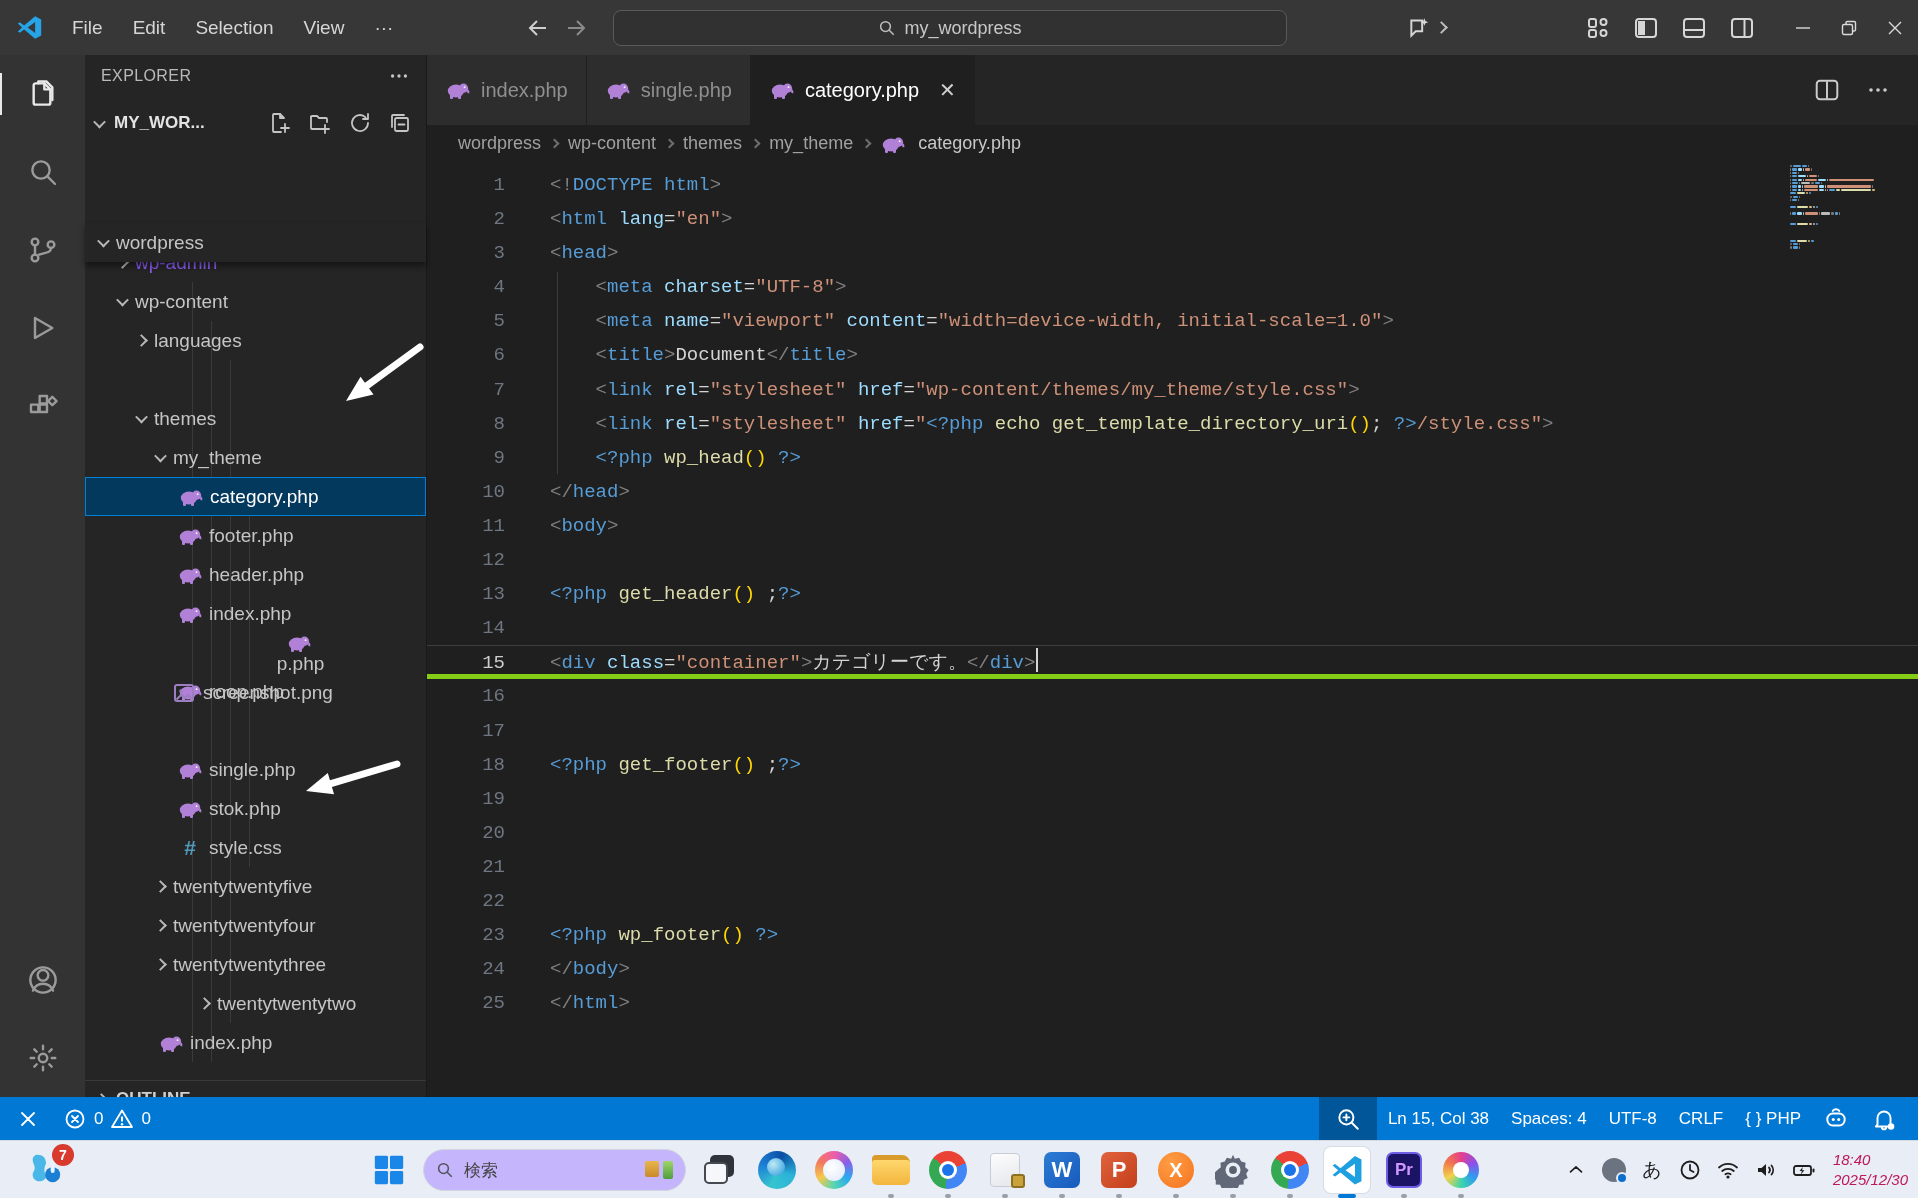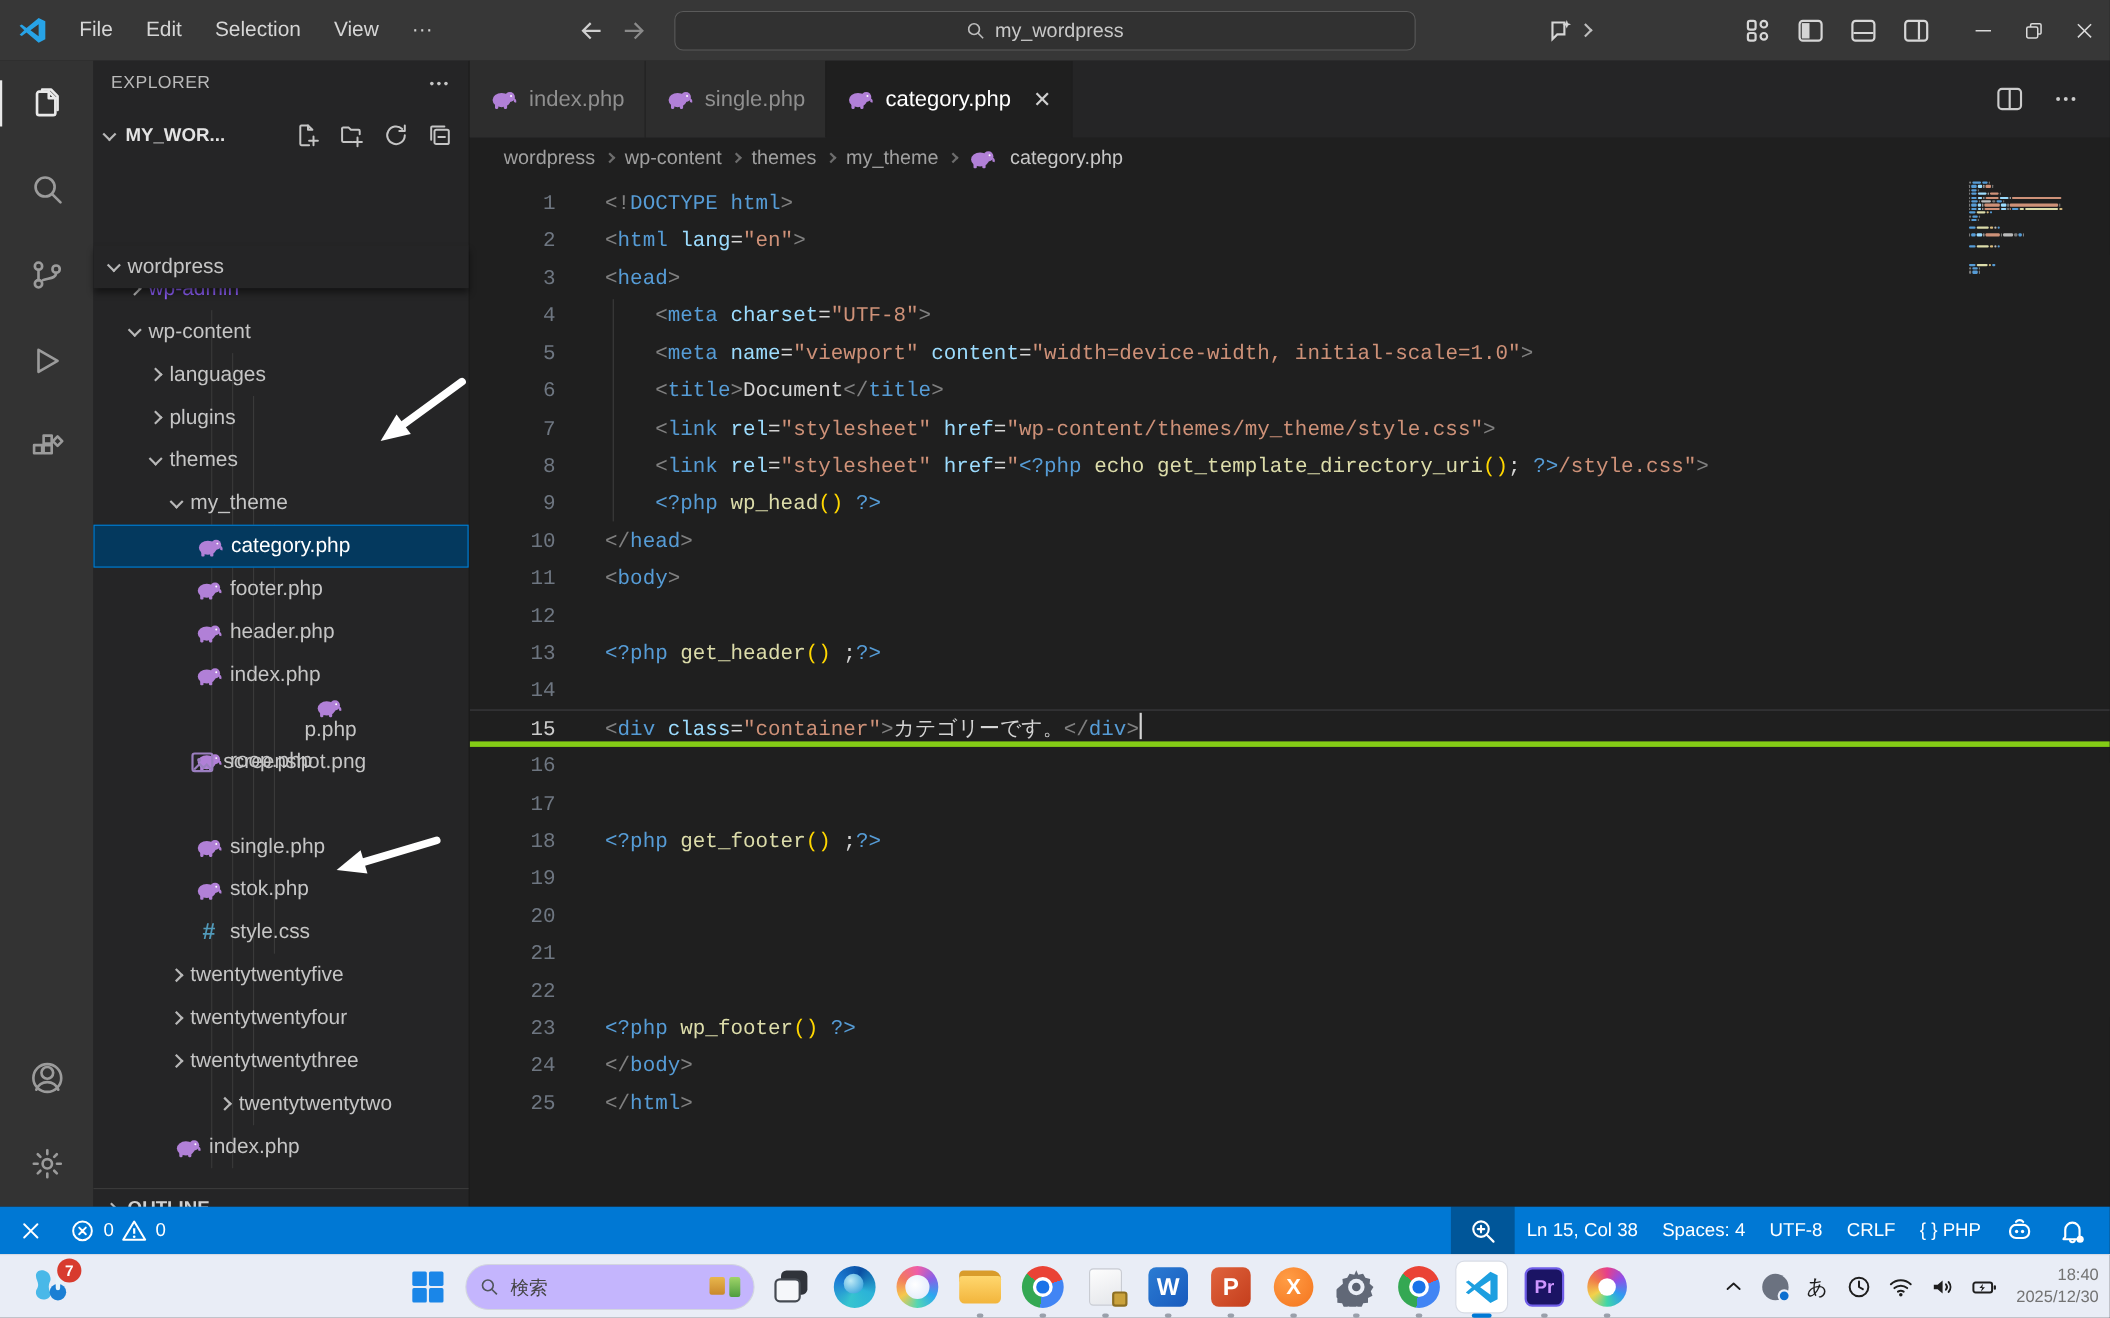--- a/index.html
+++ b/index.html
@@ -95,21 +95,21 @@
   .tb-center { position:absolute; left:366px; top:0; height:58px; display:flex; align-items:center; gap:11px; }
   .tb-ic { width:46px; height:46px; border-radius:7px; display:flex; align-items:center; justify-content:center; position:relative; }
   .tb-ic.activeapp { background:#ffffff; box-shadow:0 0 0 1px #d8dce5; }
   .tb-ic .dot { position:absolute; bottom:-5px; left:50%; transform:translateX(-50%); width:6px; height:4px; border-radius:2px; background:#9aa0ab; }
   .tb-ic .pill { position:absolute; bottom:-5px; left:50%; transform:translateX(-50%); width:18px; height:4px; border-radius:2px; background:#0078d4; }
   .searchbar { width:263px; height:42px; background:#c4b5fd; border:1px solid #d2d6df; border-radius:21px;
     display:flex; align-items:center; padding:0 12px; gap:10px; color:#444; font-size:17px; }
   .searchbar .minis { margin-left:auto; display:flex; gap:2px; }
   .tb-tray { position:absolute; right:10px; top:0; height:58px; display:flex; align-items:center; gap:8px; color:#1e1e1e; }
   .tray-ic { width:30px; height:30px; display:flex; align-items:center; justify-content:center; font-size:18px; }
-  .clockblock { text-align:right; font-size:15px; color:#737373; line-height:1.35; margin-left:6px; }
+  .clockblock { text-align:left; font-size:15px; color:#be185d; line-height:1.35; margin-left:6px;font-style:italic; }
 
   #arrows { position:absolute; left:0; top:0; z-index:50; pointer-events:none; }
   .circle { border-radius:50%; }
 </style>
 </head>
 <body>
 
 <div class="titlebar">
   <span class="vslogo">
     <svg width="27" height="27" viewBox="0 0 24 24">
@@ -309,24 +309,20 @@
           <span>wp-admin</span>
         </div>
         <div class="trow" style="top: 227px; z-index: 2; padding-left: 33px;">
           <span class="chev open"></span>
           <span>wp-content</span>
         </div>
         <div class="trow" style="top: 266px; z-index: 2; padding-left: 52px;">
           <span class="chev closed"></span>
           <span>languages</span>
         </div>
-        <div class="trow" style="top: 305px; z-index: 2; padding-left: 52px;">
-          <span class="chev closed"></span>
-          <span>plugins</span>
-        </div>
         <div class="trow" style="top: 344px; z-index: 2; padding-left: 52px;">
           <span class="chev open"></span>
           <span>themes</span>
         </div>
         <div class="trow" style="top: 383px; z-index: 2; padding-left: 71px;">
           <span class="chev open"></span>
           <span>my_theme</span>
         </div>
         <div class="trow selected" style="top: 422px; z-index: 2; padding-left: 90px;">
           <span class="ficon">

